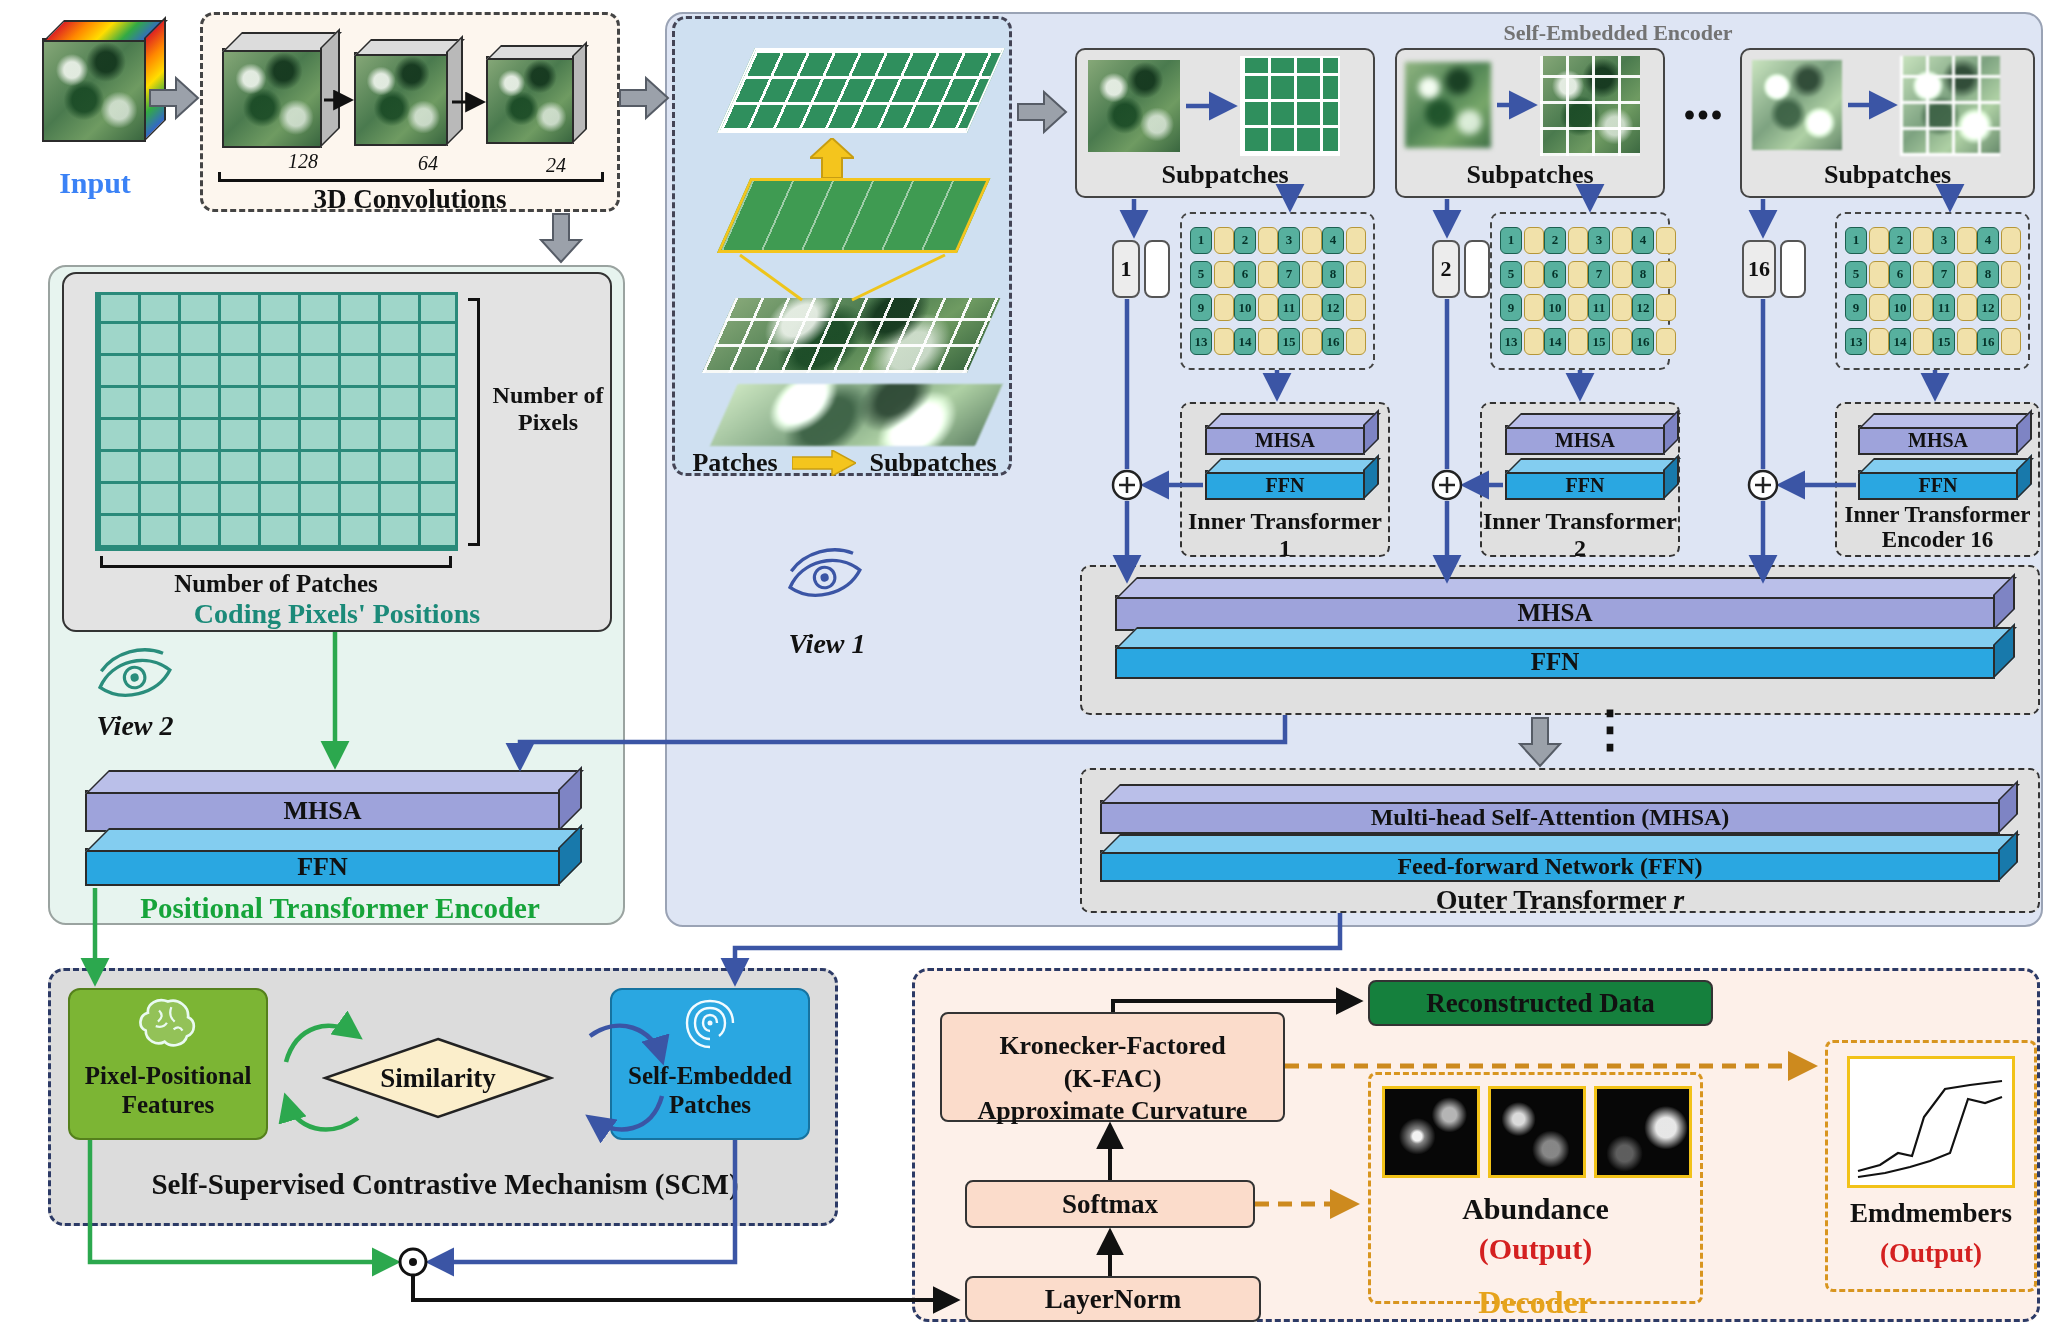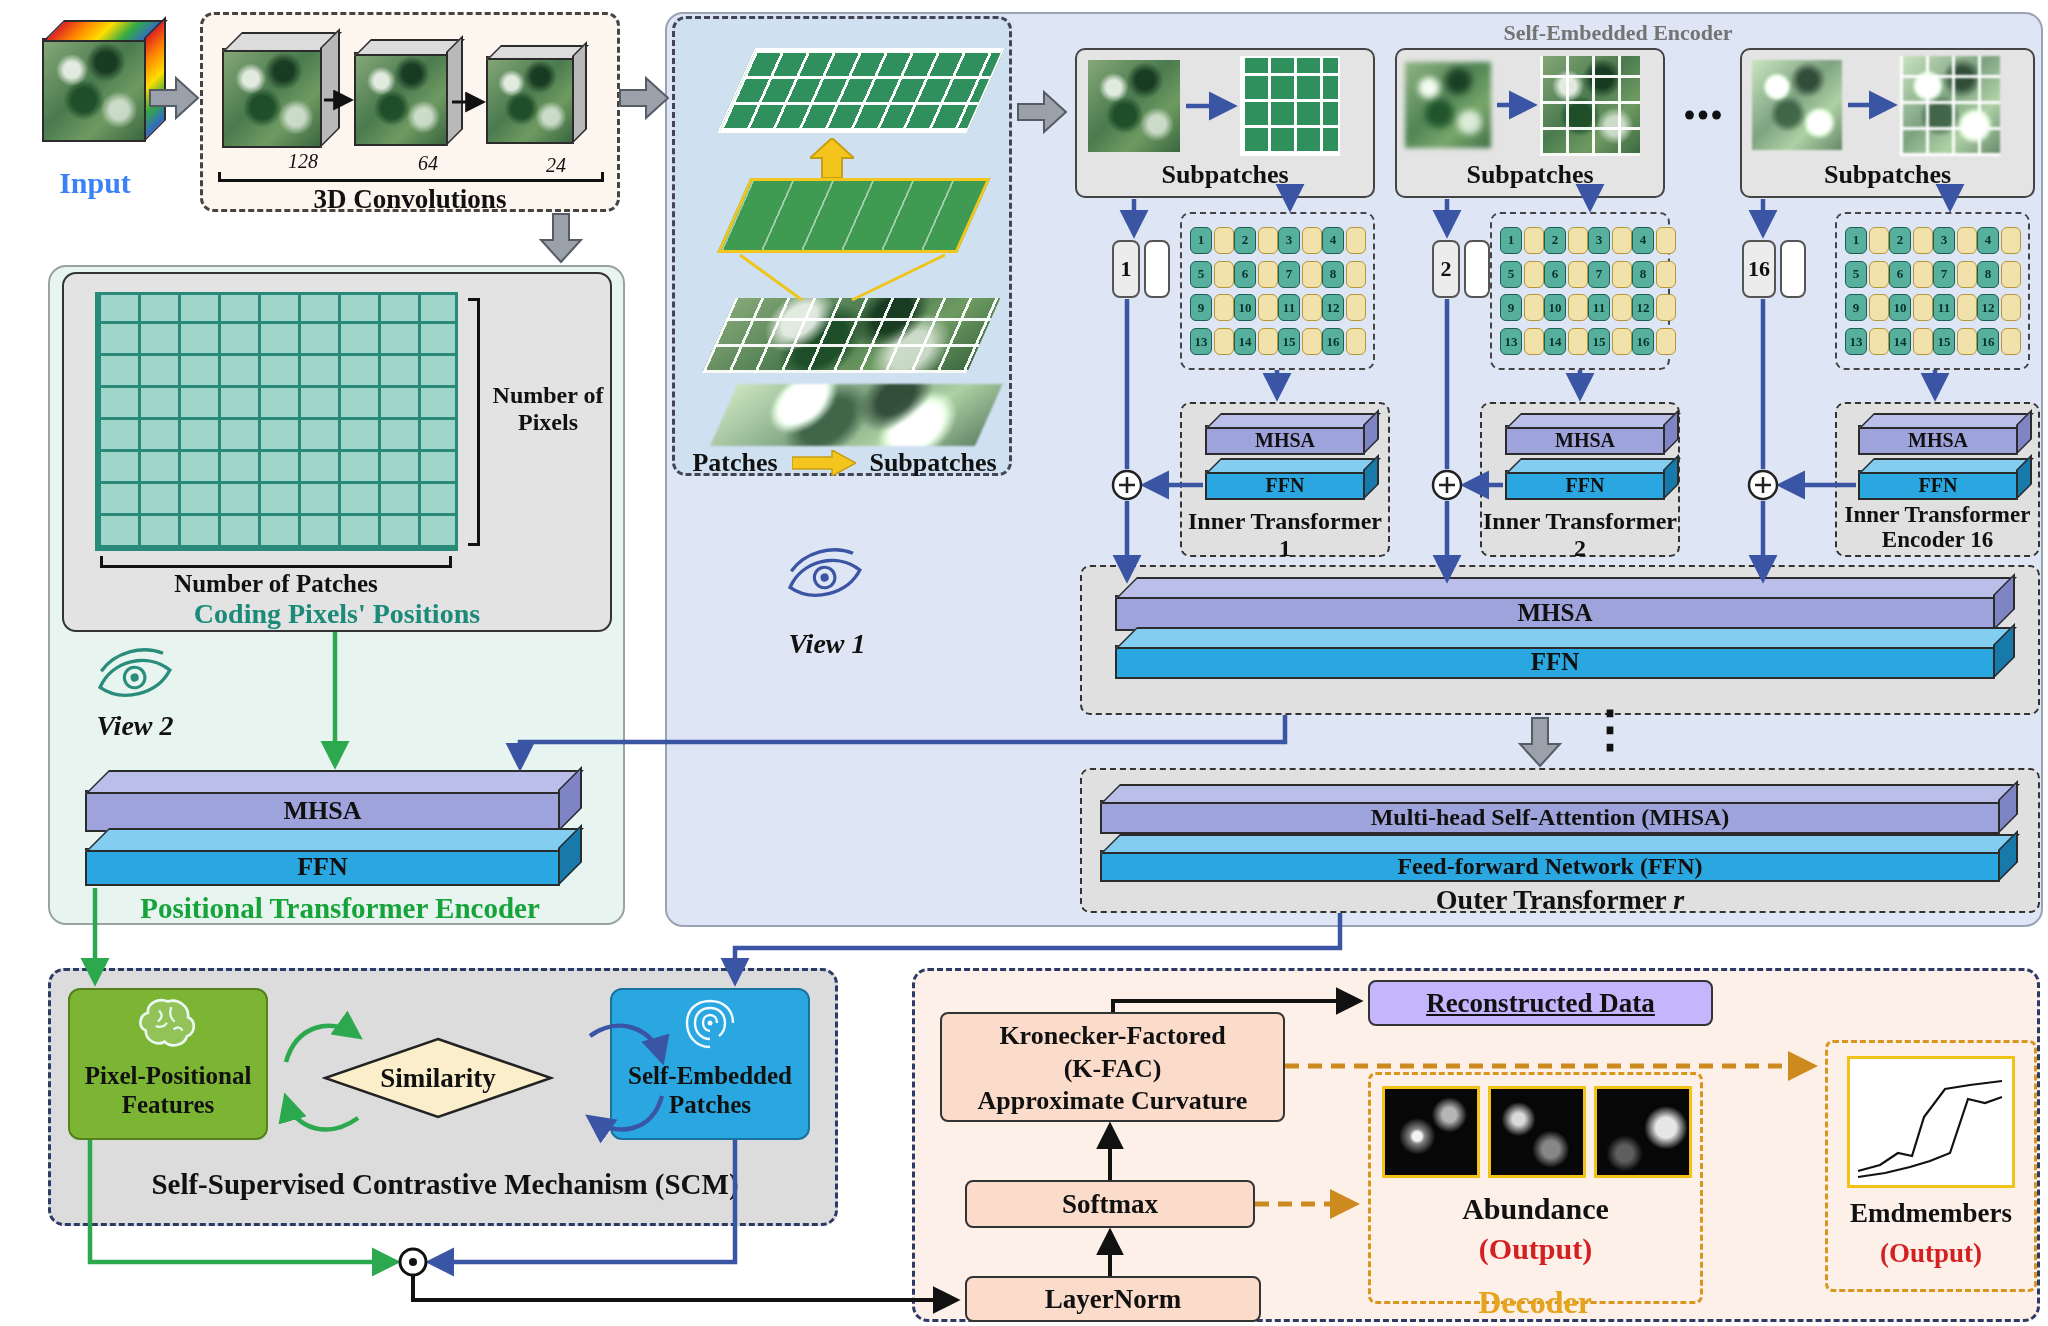--- a/index.html
+++ b/index.html
@@ -70,21 +70,21 @@
             display:grid; grid-template-columns:repeat(4,1fr); align-content:space-evenly; padding:6px 8px; }
   .tg-cell { display:flex; gap:2px; align-items:center; justify-content:center; }
   .tg-chip { width:22px; height:27px; background:#57b09e; border:1.5px solid #1c5f50; border-radius:6px;
              color:#06332a; font-weight:bold; font-size:13px; display:flex; align-items:center; justify-content:center; }
   .tg-pill { width:20px; height:27px; background:#f1e1aa; border:1.5px solid #b69738; border-radius:6px; }
 
   
   .fbox-green { background:#7cb534; border:2px solid #55801c; border-radius:12px; }
   .fbox-blue  { background:#2aa7e1; border:2px solid #1673a0; border-radius:12px; }
   .pinkbox { background:#fbdccb; border:2px solid #333; border-radius:8px; }
-  .graybox { background:#c4b5fd; border:2px solid #333; border-radius:8px;text-decoration:underline; }
+  .graybox { background:#15803d; border:2px solid #333; border-radius:8px; }
   .imgy { border:3px solid #f2c218; }
   .ab1 { background: radial-gradient(circle at 35% 55%, rgba(255,255,255,.95) 0 6%, rgba(255,255,255,.5) 10%, transparent 24%),
                      radial-gradient(circle at 70% 30%, rgba(255,255,255,.7) 0 8%, transparent 20%), #070707; }
   .ab2 { background: radial-gradient(circle at 30% 35%, rgba(255,255,255,.85) 0 7%, transparent 20%),
                      radial-gradient(circle at 65% 70%, rgba(220,220,220,.6) 0 10%, transparent 22%), #070707; }
   .ab3 { background: radial-gradient(circle at 75% 45%, rgba(255,255,255,.9) 0 12%, transparent 26%),
                      radial-gradient(circle at 30% 75%, rgba(200,200,200,.45) 0 9%, transparent 20%), #070707; }
   .caption { position:absolute; font-weight:bold; text-align:center; }
   svg.ovl { position:absolute; left:0; top:0; z-index:60; pointer-events:none; }
 </style>
@@ -442,21 +442,21 @@
   <svg class="abs" style="left:675px;top:994px" width="70" height="62" viewBox="0 0 70 60">
     <path d="M35 52 C20 52 12 40 12 28 C12 14 22 6 35 6 C48 6 58 14 58 28" fill="none" stroke="#f2fbff" stroke-width="2.4"></path>
     <path d="M35 44 C26 44 20 37 20 28 C20 18 27 13 35 13 C43 13 50 18 50 28 C50 33 48 38 44 41" fill="none" stroke="#f2fbff" stroke-width="2.4"></path>
     <path d="M35 36 C31 36 28 32 28 28 C28 23 31 20 35 20 C39 20 42 23 42 28" fill="none" stroke="#f2fbff" stroke-width="2.4"></path>
     <circle cx="35" cy="28" r="2.5" fill="#f2fbff"></circle>
   </svg>
   <div class="caption" style="left:618px;top:1062px;width:184px;font-size:25px;line-height:1.15">Self-Embedded Patches</div>
   <div class="caption" style="left:75px;top:1168px;width:740px;font-size:29px">Self-Supervised Contrastive Mechanism (SCM)</div>
 
   <div class="dec-box abs" style="left:912px;top:968px;width:1128px;height:354px"></div>
-  <div class="pinkbox abs" style="left:940px;top:1012px;width:345px;height:110px;padding-top:6px">
+  <div class="pinkbox abs" style="left:940px;top:1012px;width:345px;height:110px;padding-top:16px">
     <div class="caption" style="position:static;font-size:26px;line-height:1.25">Kronecker-Factored</div>
     <div class="caption" style="position:static;font-size:26px;line-height:1.25">(K-FAC)</div>
     <div class="caption" style="position:static;font-size:26px;line-height:1.25">Approximate Curvature</div>
   </div>
   <div class="graybox ctr abs" style="left:1368px;top:980px;width:345px;height:46px;font-size:27px;font-weight:bold">Reconstructed Data</div>
   <div class="pinkbox ctr abs" style="left:965px;top:1180px;width:290px;height:48px;font-size:27px;font-weight:bold">Softmax</div>
   <div class="pinkbox ctr abs" style="left:965px;top:1276px;width:296px;height:46px;font-size:27px;font-weight:bold">LayerNorm</div>
 
   <div class="dash-orange abs" style="left:1368px;top:1072px;width:335px;height:232px"></div>
   <div class="ab1 imgy abs" style="left:1382px;top:1086px;width:98px;height:92px"></div>

